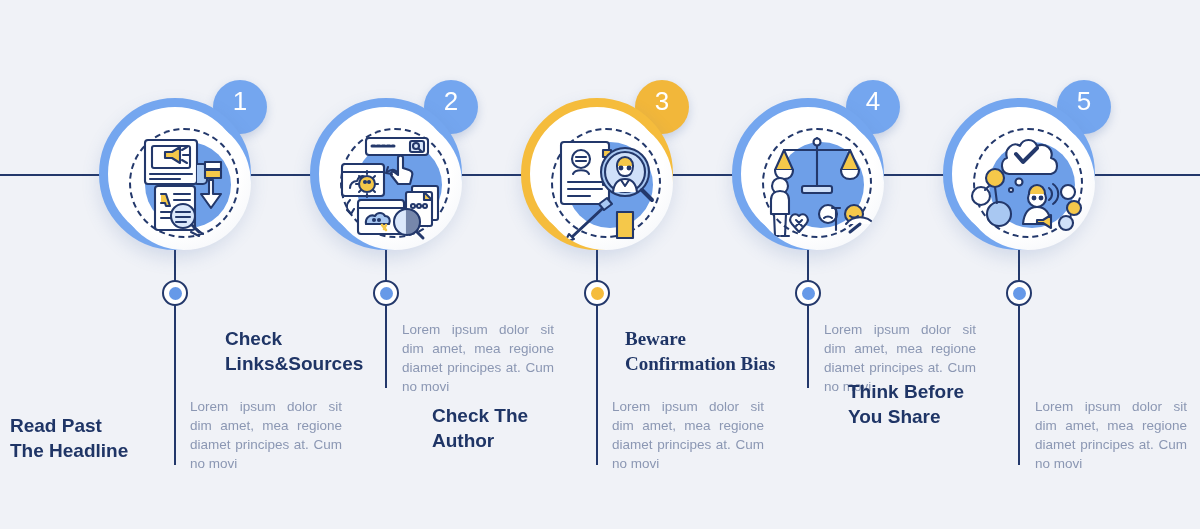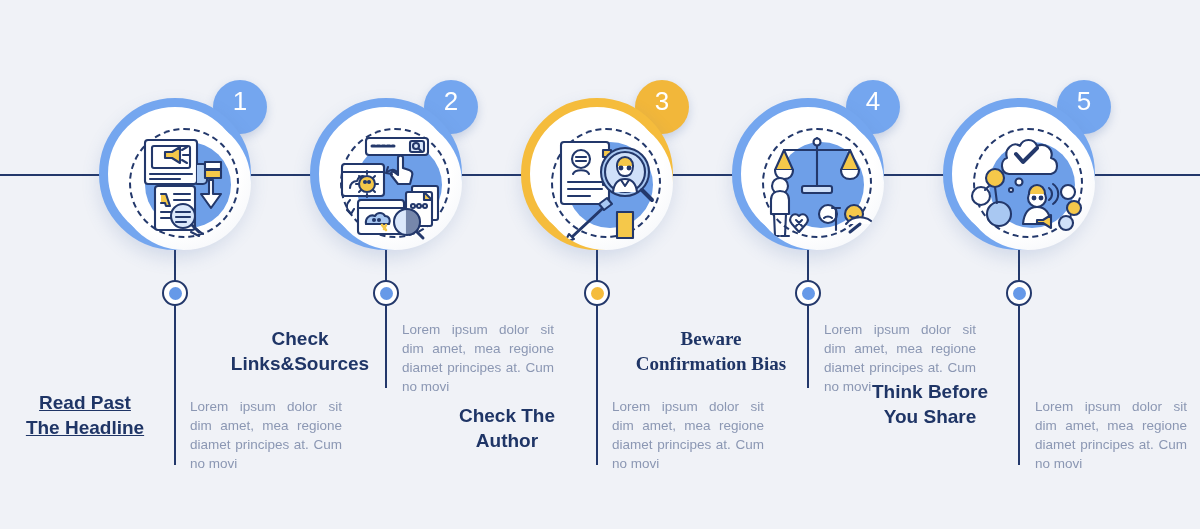--- a/index.html
+++ b/index.html
@@ -68,21 +68,21 @@
     padding-top:6px;box-sizing:border-box;
     z-index:2;
     box-shadow:0 4px 10px rgba(80,110,170,.25);
   }
   .badge.alt{background:#f2b73a;}
 
   
   .title{
     position:absolute;
     font-size:19px;font-weight:bold;line-height:1.32;
-    color:#1f3566;text-align:center;
+    color:#1f3566;text-align:left;
     white-space:pre-line;
   }
   .divider{position:absolute;width:2px;background:#23386b;}
   .body{
     position:absolute;width:152px;
     font-size:13.5px;line-height:1.42;
     color:#8b97b3;text-align:justify;
   }
 </style>
 </head>
@@ -120,21 +120,21 @@
             <path d="M70 104l8 6M66 108l8 4" stroke="#23386b"></path>
           </svg>
         </div>
       </div>
     </div>
     <div class="stem" style="left:174px;top:250px;height:42px;"></div>
     <div class="node" style="left:162px;top:280px;">
         <i></i>
       </div>
     <div class="stem" style="left:174px;top:305px;height:160px;"></div>
-    <div class="title" style="left:10px;top:390px;width:150px;text-decoration:underline;">Read Past
+    <div class="title" style="left:10px;top:413px;width:150px;">Read Past
 The Headline</div>
     <div class="divider" style="left:174px;top:393px;height:72px;"></div>
     <div class="body" style="left:190px;top:397px;">Lorem ipsum dolor sit dim amet, mea regione diamet principes at. Cum no movi</div>
   </div>
 
   <div class="step">
     <div class="badge" style="left:424px;top:80px;">
       <span>2</span>
     </div>
     <div class="ring" style="left:310px;top:98px;">

